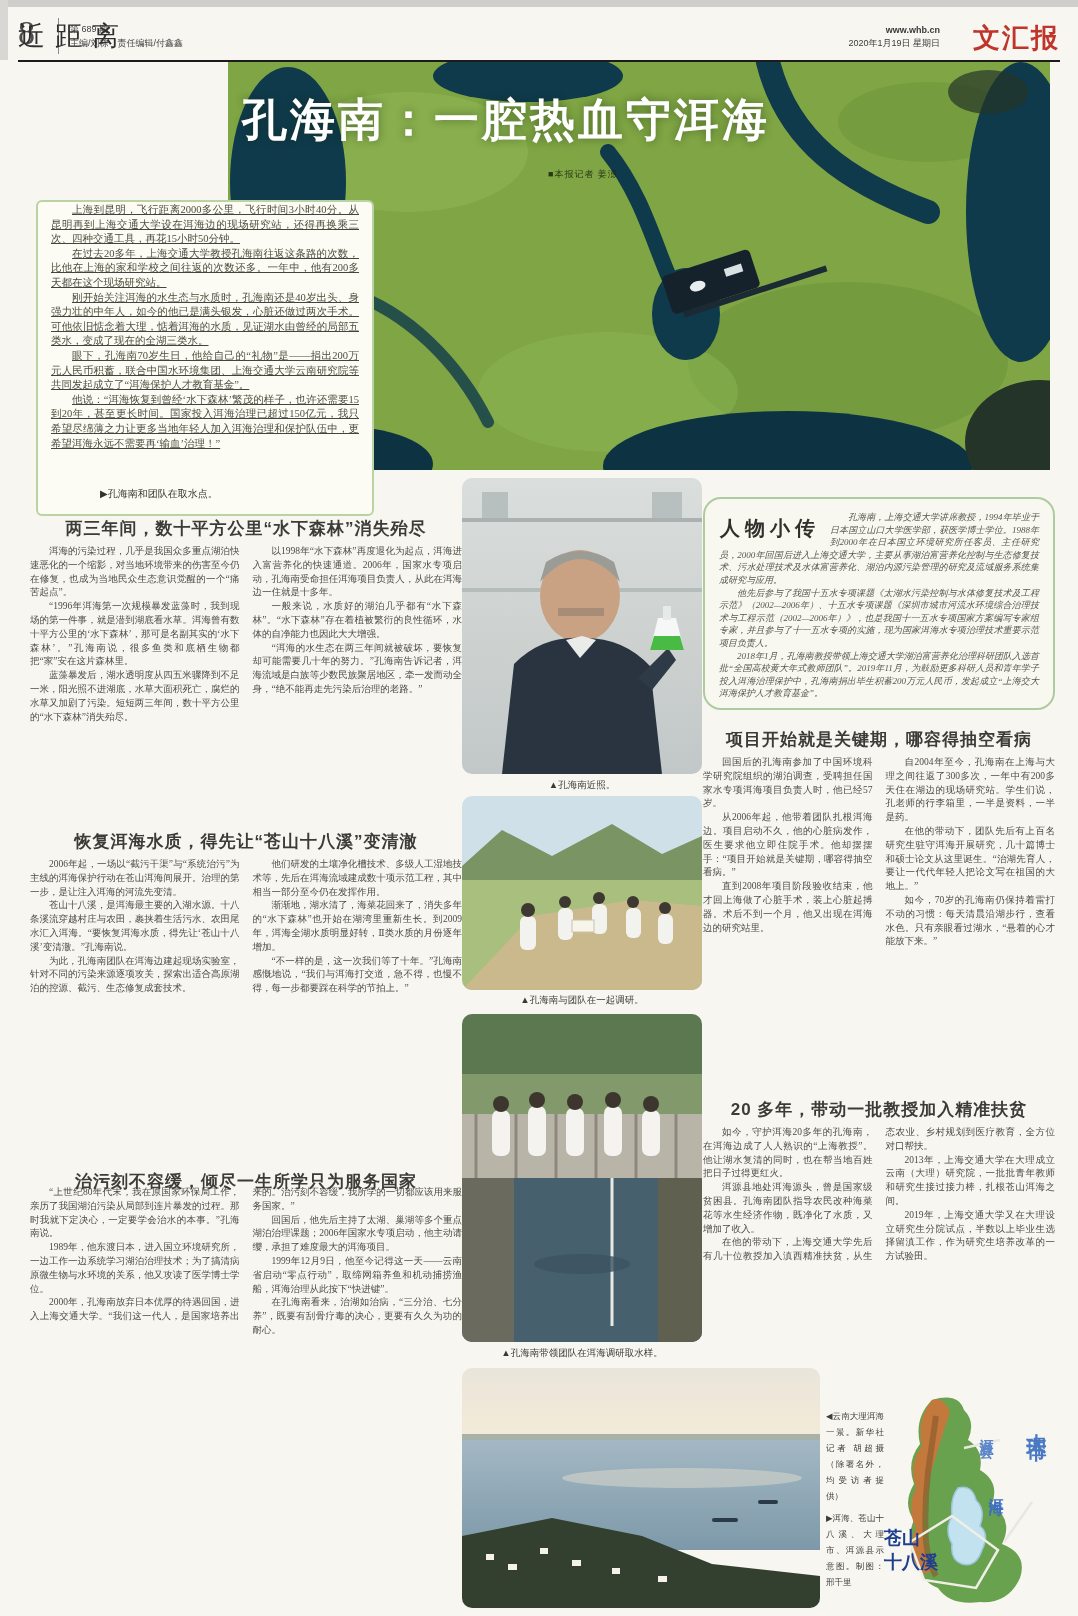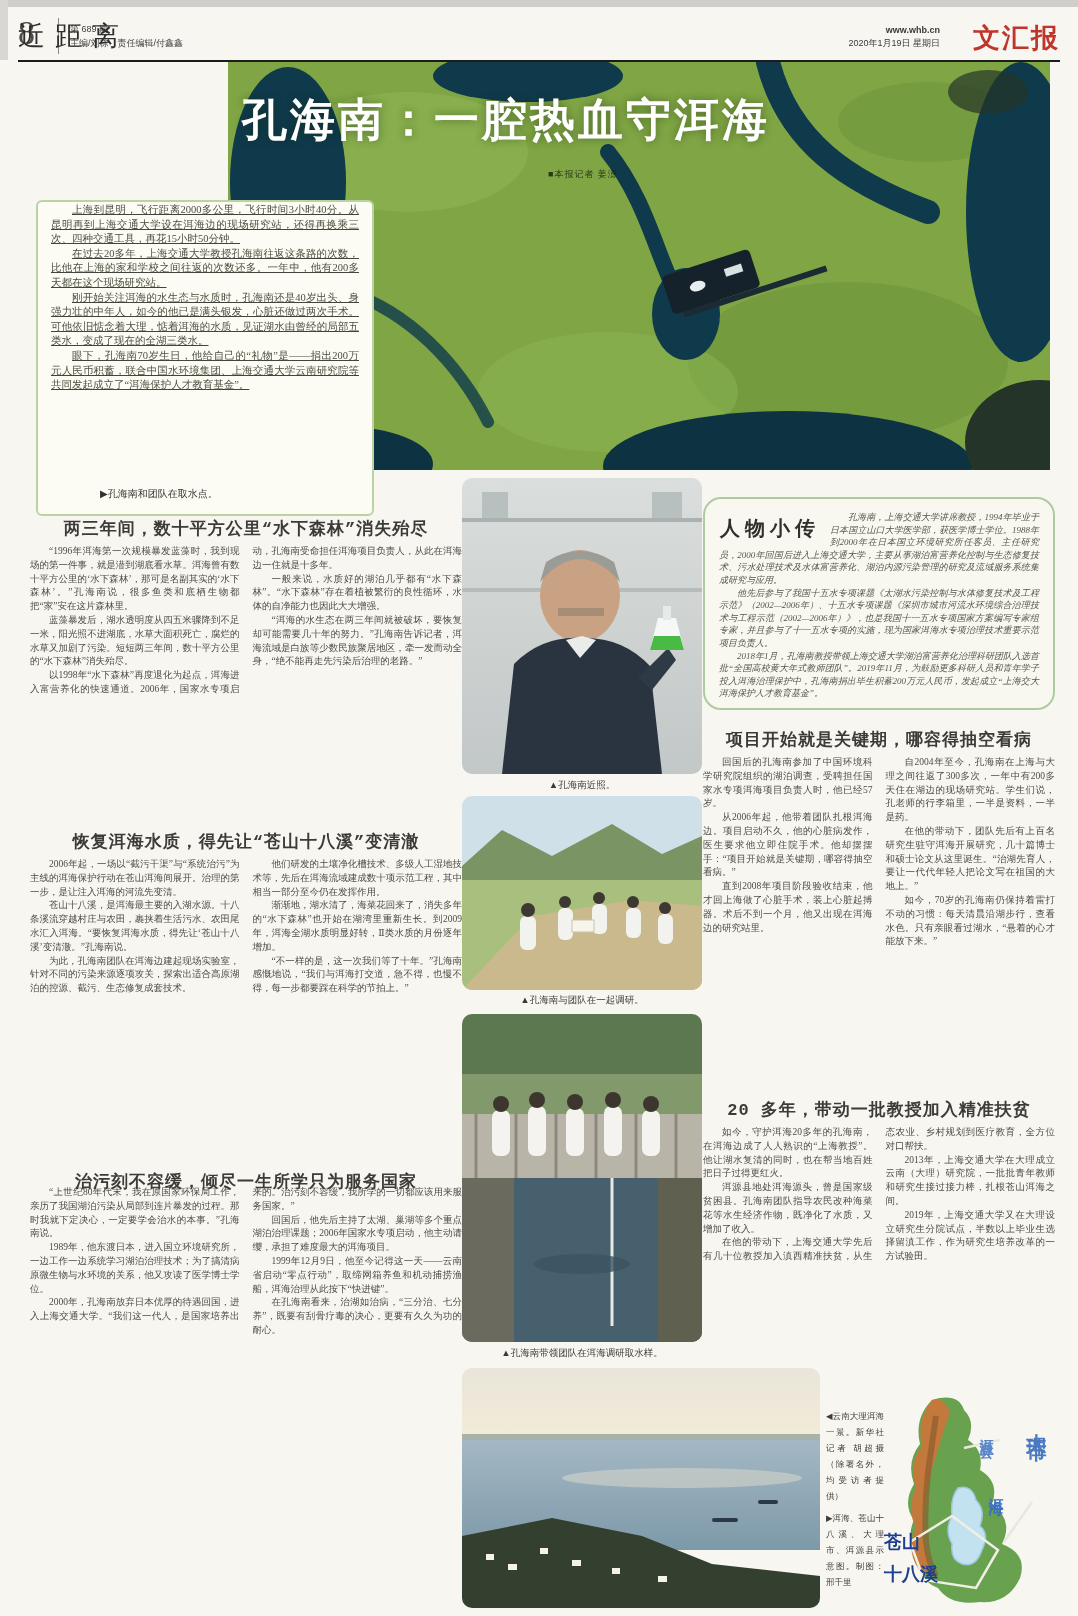--- a/index.html
+++ b/index.html
@@ -30,21 +30,21 @@
   .hero-byline { position:absolute; left:548px; top:168px; font-size:9px; color:rgba(25,35,12,.85); letter-spacing:1px; }
 
   
   .lede-box { position:absolute; left:36px; top:200px; width:338px; height:316px;
     background:#fcfcf4; border:2px solid #b9d3a3; border-radius:6px; padding:1px 13px; overflow:hidden;
     box-shadow:0 0 0 3px #fcfcf4 inset;text-decoration:underline; }
   .lede-box .para { font-size:10.5px; line-height:14.6px; color:#4c4f3e; text-align:justify; text-indent:2em; }
   .lede-cap { position:absolute; left:100px; top:487px; font-size:10px; color:#33332e; }
 
   
-  .sec-head { position:absolute; font-family:Liberation Mono, monospace;
+  .sec-head { position:absolute; font-family:Liberation Sans, sans-serif;
     font-weight:bold; font-size:17px; color:#3b3b38; text-align:center; letter-spacing:1px; }
   .cols { position:absolute; column-count:2; column-gap:13px; overflow:hidden;
     font-size:9.5px; line-height:13.8px; color:#4b4b45; text-align:justify; }
   .cols .para { text-indent:2em; }
 
   
   .mid-photo { position:absolute; left:462px; width:240px; border-radius:10px; overflow:hidden; }
   .photo-cap { position:absolute; left:462px; width:240px; text-align:center; font-size:9.5px; color:#3a3a35; }
   .lake-photo { position:absolute; left:462px; top:1368px; width:358px; height:240px; border-radius:10px; overflow:hidden; }
 
@@ -56,21 +56,21 @@
   .bio-box .para { font-style:italic; font-size:9px; line-height:12.6px; color:#55554e; text-align:justify; text-indent:2em; }
 
   
   .map-wrap { position:absolute; left:880px; top:1392px; width:172px; height:218px; }
   .map-label-v { position:absolute; writing-mode:vertical-rl; font-family:"Liberation Sans","DejaVu Sans",sans-serif;
     font-weight:bold; color:#4a79c4; letter-spacing:3px; }
   .lbl-city { left:1024px; top:1418px; font-size:20px; }
   .lbl-county { left:978px; top:1428px; font-size:14px; color:#5b86c9; }
   .lbl-lake { left:986px; top:1486px; font-size:15px; color:#3f6fc0; }
   .lbl-streams { position:absolute; left:884px; top:1526px; width:80px; font-family:"Liberation Sans","DejaVu Sans",sans-serif;
-    font-weight:bold; font-size:18px; line-height:32px; color:#1d3f8f; }
+    font-weight:bold; font-size:18px; line-height:24px; color:#1d3f8f; }
   .map-cap { position:absolute; left:826px; width:58px; font-size:8.5px; line-height:16px; color:#3c3c38; text-align:justify; }
   .map-cap-1 { top:1408px; }
   .map-cap-2 { top:1510px; }
 </style>
 </head>
 <body>
 
 <div class="page">
   <div class="scan-strip"></div>
   <div class="scan-strip-l"></div>
@@ -118,25 +118,27 @@
     </svg>
   </div>
   <div class="hero-title">孔海南：一腔热血守洱海</div>
   <div class="hero-byline">■本报记者 姜澎</div>
 
   <div class="lede-box">
       <p class="para">上海到昆明，飞行距离2000多公里，飞行时间3小时40分。从昆明再到上海交通大学设在洱海边的现场研究站，还得再换乘三次、四种交通工具，再花15小时50分钟。</p>
       <p class="para">在过去20多年，上海交通大学教授孔海南往返这条路的次数，比他在上海的家和学校之间往返的次数还多。一年中，他有200多天都在这个现场研究站。</p>
       <p class="para">刚开始关注洱海的水生态与水质时，孔海南还是40岁出头、身强力壮的中年人，如今的他已是满头银发，心脏还做过两次手术。可他依旧惦念着大理，惦着洱海的水质，见证湖水由曾经的局部五类水，变成了现在的全湖三类水。</p>
       <p class="para">眼下，孔海南70岁生日，他给自己的“礼物”是——捐出200万元人民币积蓄，联合中国水环境集团、上海交通大学云南研究院等共同发起成立了“洱海保护人才教育基金”。</p>
+      <p class="para">他说：“洱海恢复到曾经‘水下森林’繁茂的样子，也许还需要15到20年，甚至更长时间。国家投入洱海治理已超过150亿元，我只希望尽绵薄之力让更多当地年轻人加入洱海治理和保护队伍中，更希望洱海永远不需要再‘输血’治理！”</p>
     </div>
   <div class="lede-cap">▶孔海南和团队在取水点。</div>
 
   <div class="sec-head" style="left:30px; top:517px; width:432px;">两三年间，数十平方公里“水下森林”消失殆尽</div>
   <div class="cols" style="left:30px; top:545px; width:432px; height:262px;">
+      <p class="para">洱海的污染过程，几乎是我国众多重点湖泊快速恶化的一个缩影，对当地环境带来的伤害至今仍在修复，也成为当地民众生态意识觉醒的一个“痛苦起点”。</p>
       <p class="para">“1996年洱海第一次规模暴发蓝藻时，我到现场的第一件事，就是潜到湖底看水草。洱海曾有数十平方公里的‘水下森林’，那可是名副其实的‘水下森林’。”孔海南说，很多鱼类和底栖生物都把“家”安在这片森林里。</p>
       <p class="para">蓝藻暴发后，湖水透明度从四五米骤降到不足一米，阳光照不进湖底，水草大面积死亡，腐烂的水草又加剧了污染。短短两三年间，数十平方公里的“水下森林”消失殆尽。</p>
       <p class="para">以1998年“水下森林”再度退化为起点，洱海进入富营养化的快速通道。2006年，国家水专项启动，孔海南受命担任洱海项目负责人，从此在洱海边一住就是十多年。</p>
       <p class="para">一般来说，水质好的湖泊几乎都有“水下森林”。“水下森林”存在着植被繁衍的良性循环，水体的自净能力也因此大大增强。</p>
       <p class="para">“洱海的水生态在两三年间就被破坏，要恢复却可能需要几十年的努力。”孔海南告诉记者，洱海流域是白族等少数民族聚居地区，牵一发而动全身，“绝不能再走先污染后治理的老路。”</p>
     </div>
 
   <div class="sec-head" style="left:30px; top:830px; width:432px;">恢复洱海水质，得先让“苍山十八溪”变清澈</div>
   <div class="cols" style="left:30px; top:858px; width:432px; height:288px;">
       <p class="para">2006年起，一场以“截污干渠”与“系统治污”为主线的洱海保护行动在苍山洱海间展开。治理的第一步，是让注入洱海的河流先变清。</p>

